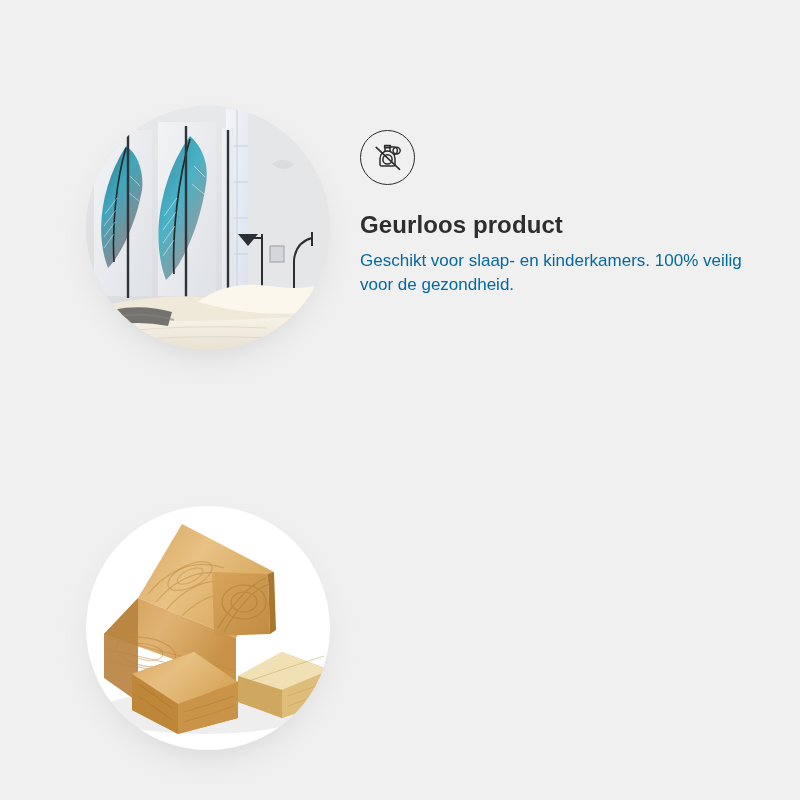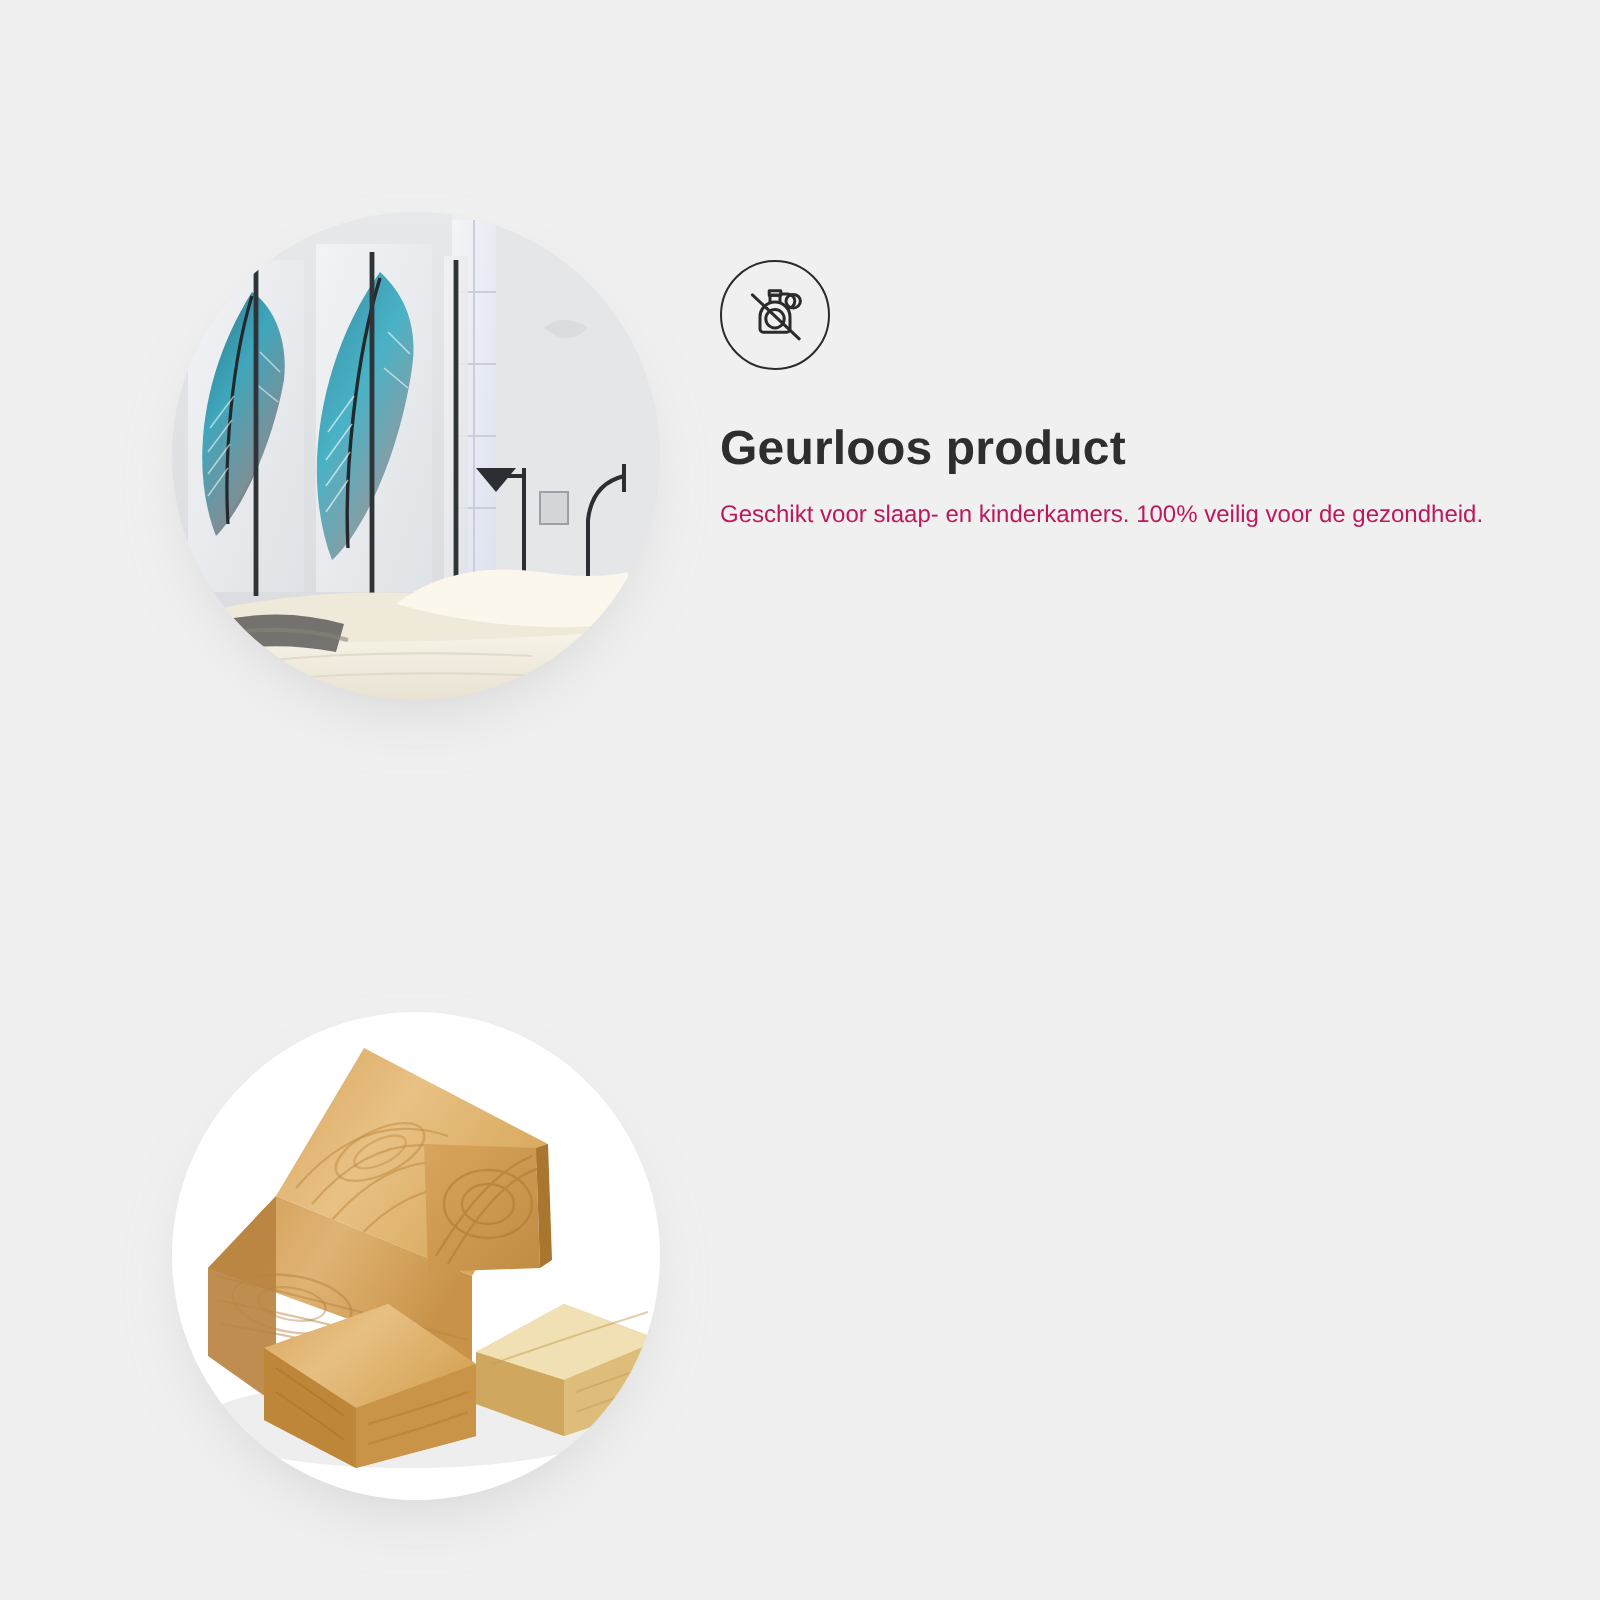--- a/index.html
+++ b/index.html
@@ -88,22 +88,22 @@
     font-weight: bold;
     color: #2e2e2e;
     letter-spacing: .1px;
     margin: 0;
     padding: 0;
     line-height: 1.2;
   }
   #title-1 { margin-top: 26px; }
 
   .feature-desc {
-    font-size: 12px;
-    color: #be185d;
+    font-size: 17px;
+    color: #0369a1;
     line-height: 1.42;
     margin: 0;
     padding: 0;
     width: 392px;
   }
   #desc-1 { margin-top: 9px; }
 </style>
 </head>
 <body>
 

